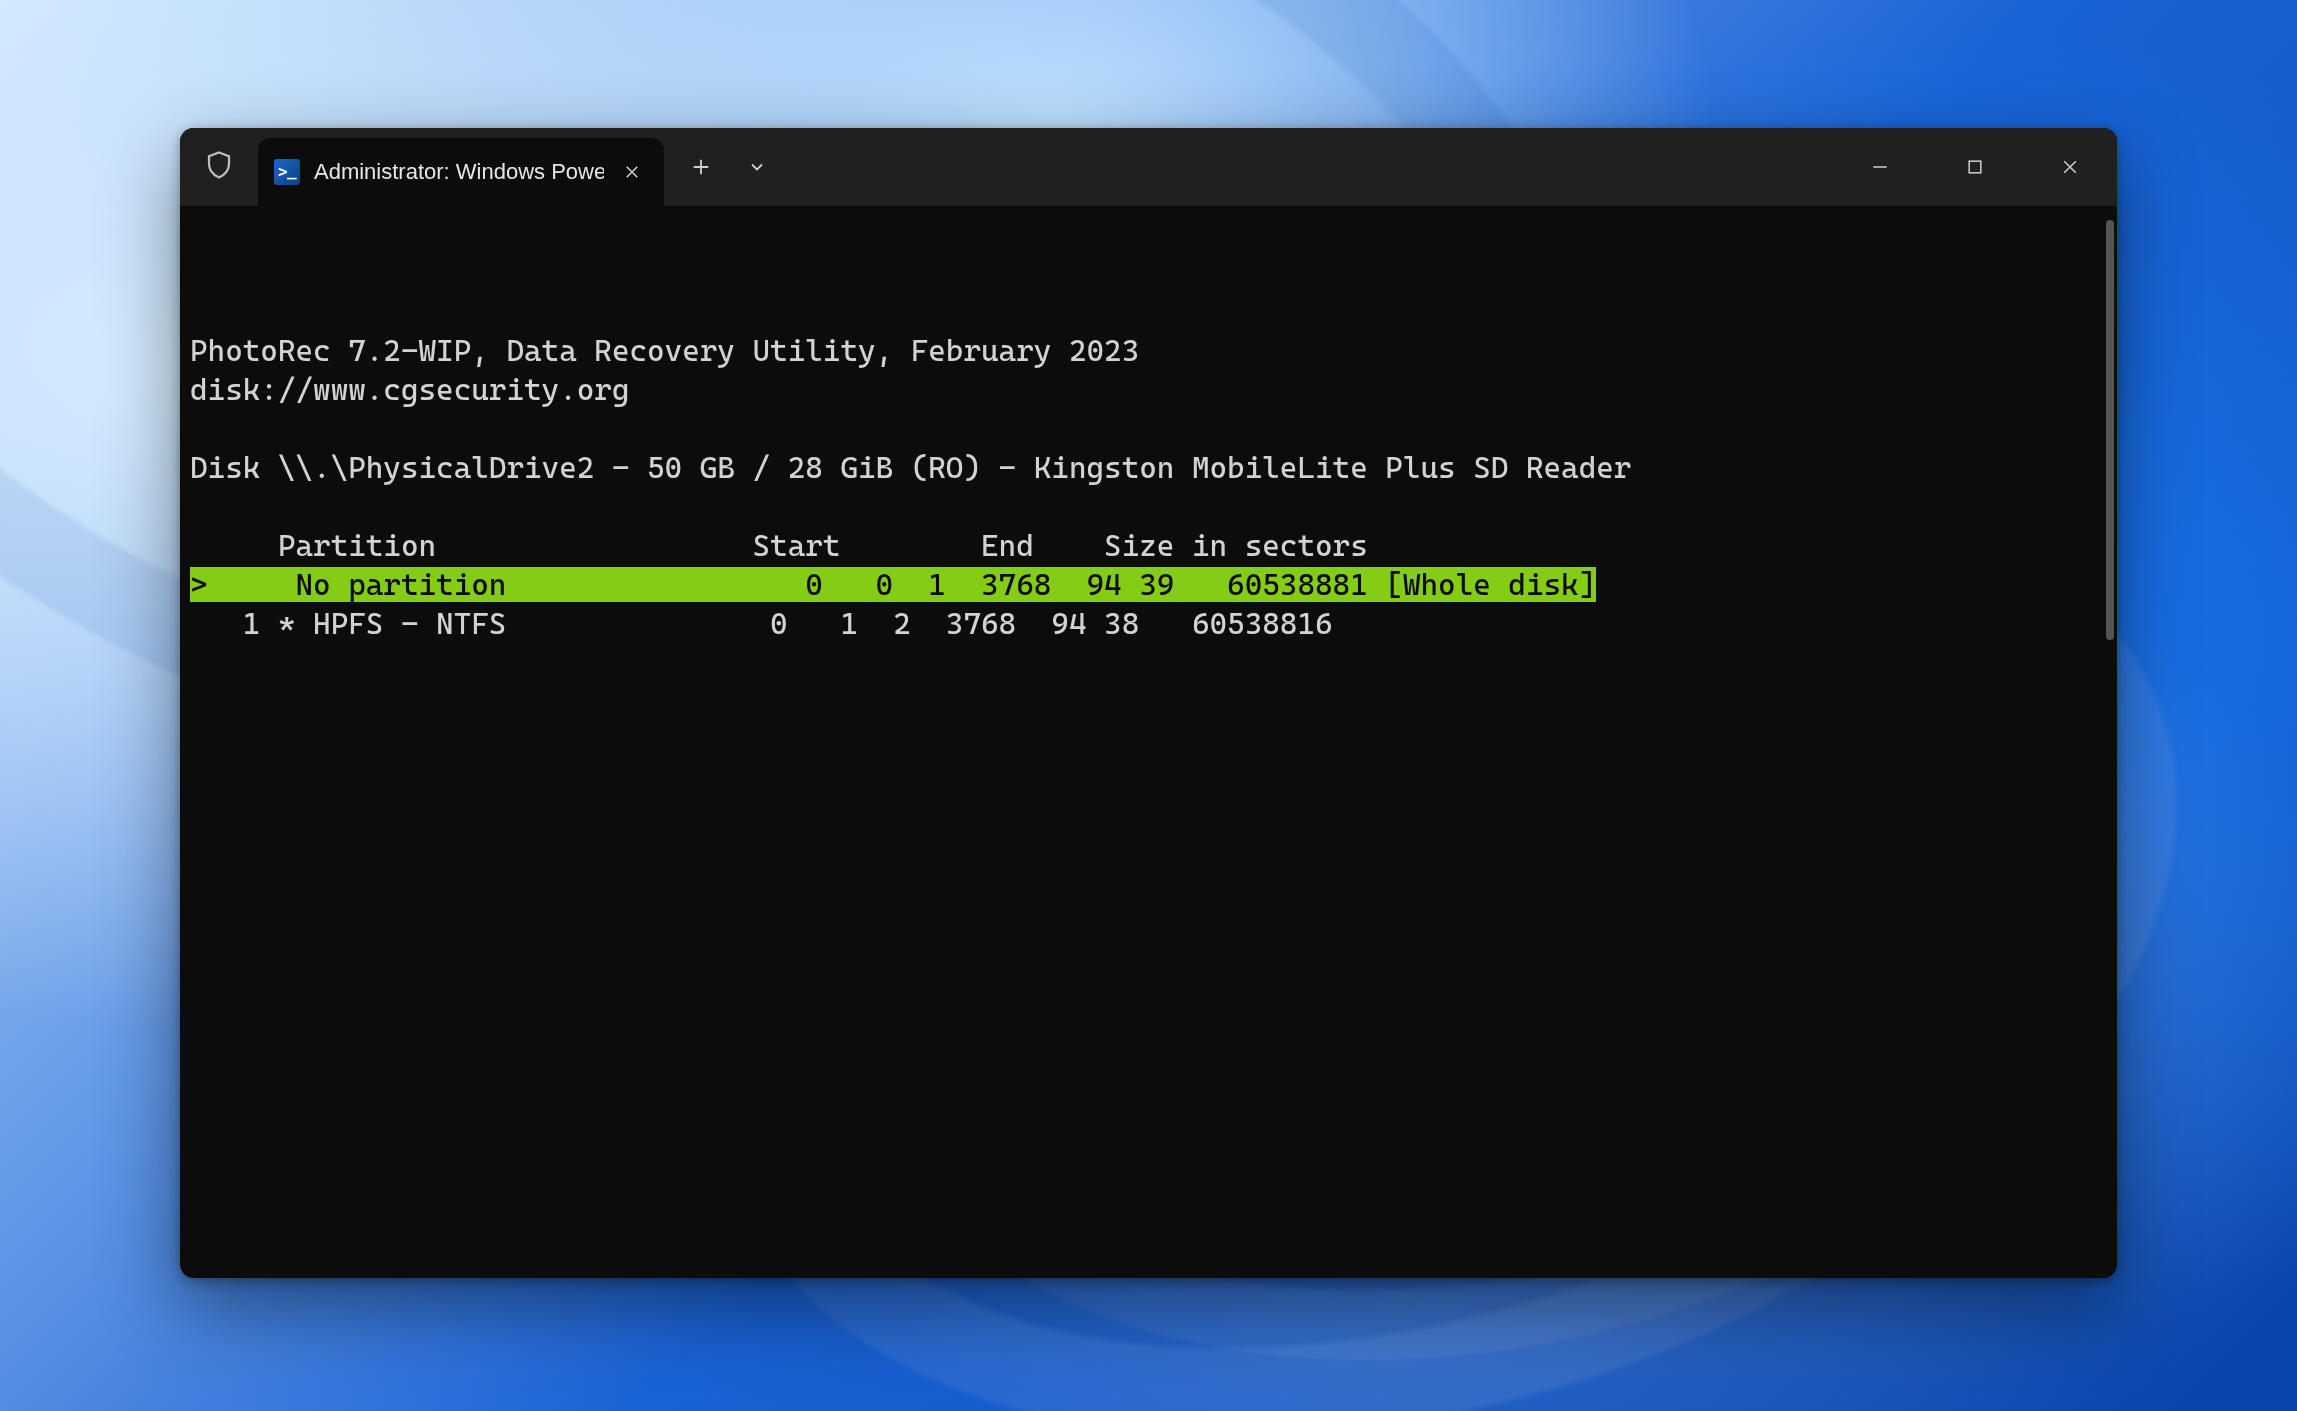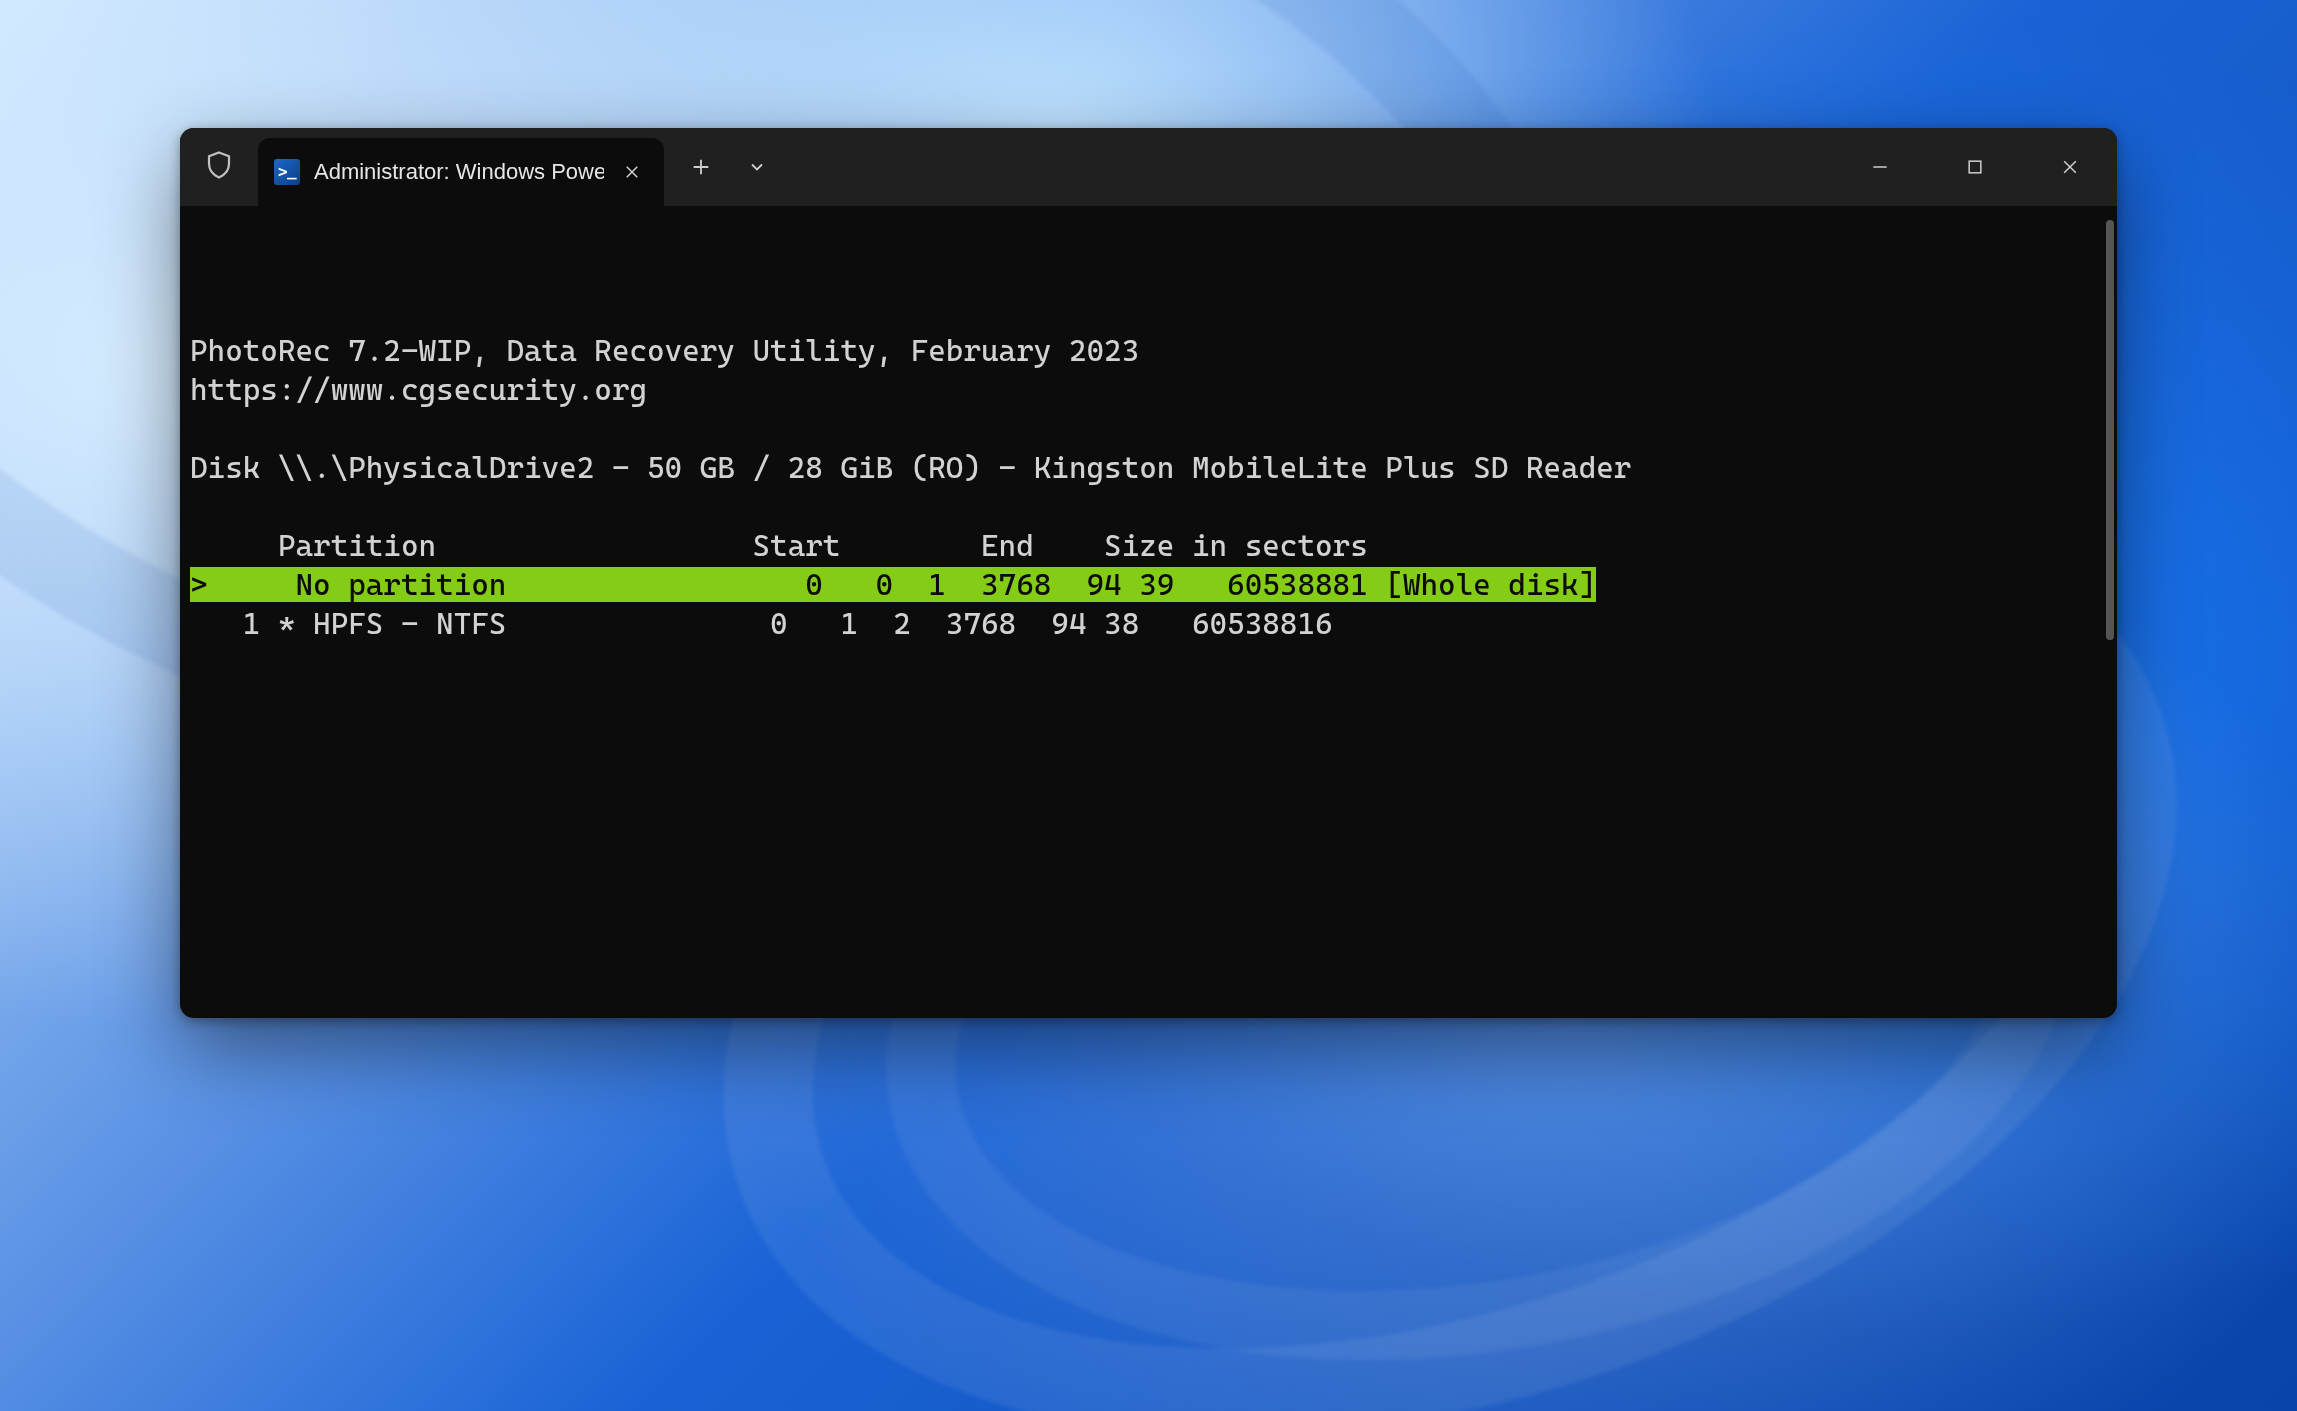--- a/index.html
+++ b/index.html
@@ -32,21 +32,21 @@
 }
 .sw1 { width: 1500px; height: 900px; left: 700px; top: 500px; border: 90px solid rgba(255,255,255,0.15); transform: rotate(-18deg); }
 .sw2 { width: 1200px; height: 700px; left: 880px; top: 650px; border: 70px solid rgba(255,255,255,0.12); transform: rotate(-10deg); }
 .sw3 { width: 1900px; height: 1100px; left: -300px; top: -300px; border: 90px solid rgba(13,70,170,0.25); transform: rotate(10deg); opacity:0.4; }
 
 .window {
   position: absolute;
   left: 180px;
   top: 128px;
   width: 1937px;
-  height: 890px;
+  height: 1150px;
   background: #0c0c0c;
   border-radius: 14px;
   box-shadow: 0 30px 80px rgba(0,0,0,0.45), 0 3px 12px rgba(0,0,0,0.35);
   overflow: hidden;
   display: flex;
   flex-direction: column;
 }
 
 .titlebar {
   height: 78px;
@@ -222,21 +222,21 @@
             <path d="M5 5 L19 19 M19 5 L5 19"></path>
           </svg>
       </div>
     </div>
   </div>
 
   <div class="term">
     <div class="scrollbar"></div>
     <div class="term-inner">
 <div>PhotoRec 7.2-WIP, Data Recovery Utility, February 2023</div>
-<div>https://www.cgsecurity.org</div>
+<div>disk://www.cgsecurity.org</div>
 <div>&nbsp;</div>
 <div>Disk \\.\PhysicalDrive2 - 50 GB / 28 GiB (RO) - Kingston MobileLite Plus SD Reader</div>
 <div>&nbsp;</div>
 <div>     Partition                  Start        End    Size in sectors</div>
 <div><span class="hl">&gt;     No partition                 0   0  1  3768  94 39   60538881 [Whole disk]</span></div>
 <div>   1 * HPFS - NTFS               0   1  2  3768  94 38   60538816</div>
 <div class="spacer"></div>
 
 
     </div>

